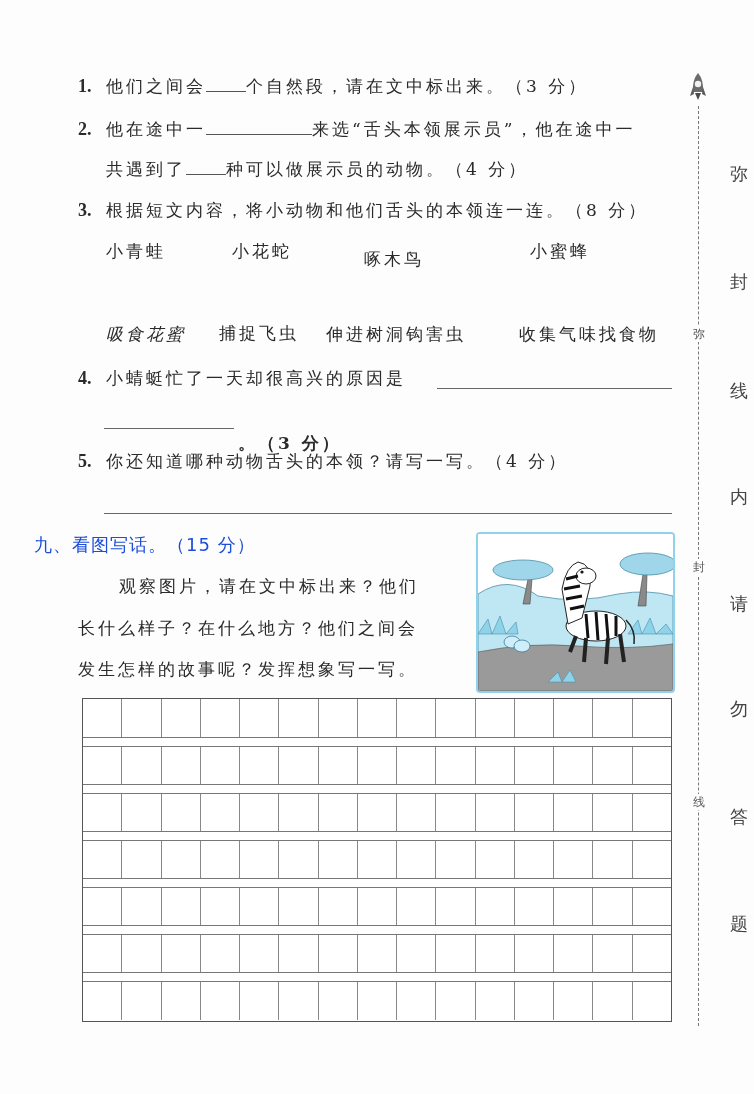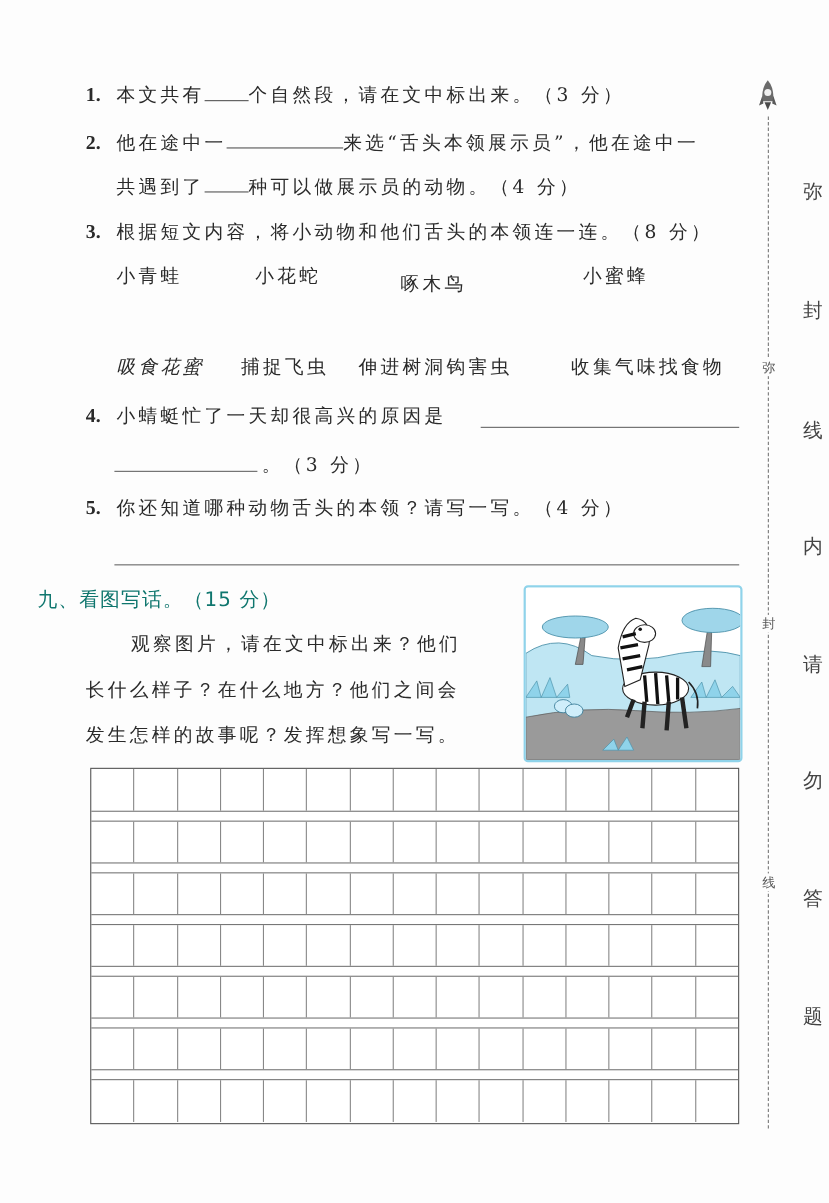--- a/index.html
+++ b/index.html
@@ -27,21 +27,21 @@
       width: 28px;
     }
     .blank {
       display: inline-block;
       border-bottom: 1px solid #555;
       height: 18px;
       vertical-align: baseline;
     }
     .rule { border-bottom: 1px solid #666; height: 0; }
     .section-title {
-      color: #0f766e;
+      color: #1d4ed8;
       font-family: "DejaVu Sans", sans-serif;
       font-size: 18px;
       letter-spacing: 1px;
       white-space: nowrap;
     }
     .side-big {
       font-family: "DejaVu Sans", sans-serif;
       font-size: 18px;
       color: #444;
       left: 728px;
@@ -89,21 +89,21 @@
       flex: 1;
       border-right: 1px solid #888;
       box-sizing: border-box;
     }
     .cell:last-child { border-right: none; }
   </style>
 </head>
 <body>
 
 <div class="abs line" style="left:78px; top:73px;">
-  <span class="qnum">1.</span><span>本文共有</span><span class="blank" style="width:40px;"></span><span>个自然段，请在文中标出来。（3 分）</span>
+  <span class="qnum">1.</span><span>他们之间会</span><span class="blank" style="width:40px;"></span><span>个自然段，请在文中标出来。（3 分）</span>
 </div>
 
 <div class="abs line" style="left:78px; top:116px;">
   <span class="qnum">2.</span><span>他在途中一</span><span class="blank" style="width:106px;"></span><span>来选“舌头本领展示员”，他在途中一</span>
 </div>
 <div class="abs line" style="left:106px; top:156px;">
   <span>共遇到了</span><span class="blank" style="width:40px;"></span><span>种可以做展示员的动物。（4 分）</span>
 </div>
 
 <div class="abs line" style="left:78px; top:199px;">
@@ -117,21 +117,21 @@
 <div class="abs line" style="left:106px; top:323px;font-style:italic;">吸食花蜜</div>
 <div class="abs line" style="left:219px; top:323px;font-family:Liberation Serif, serif;">捕捉飞虫</div>
 <div class="abs line" style="left:326px; top:323px;">伸进树洞钩害虫</div>
 <div class="abs line" style="left:519px; top:323px;">收集气味找食物</div>
 
 <div class="abs line" style="left:78px; top:367px;">
   <span class="qnum">4.</span><span>小蜻蜓忙了一天却很高兴的原因是</span>
 </div>
 <div class="abs rule" style="left:437px; top:388px; width:235px;"></div>
 <div class="abs rule" style="left:104px; top:428px; width:130px;"></div>
-<div class="abs line" style="left:238px; top:412px;">。（3 分）</div>
+<div class="abs line" style="left:238px; top:432px;font-weight:bold;">。（3 分）</div>
 
 <div class="abs line" style="left:78px; top:450px;">
   <span class="qnum">5.</span><span>你还知道哪种动物舌头的本领？请写一写。（4 分）</span>
 </div>
 <div class="abs rule" style="left:104px; top:513px; width:568px;"></div>
 
 <div class="abs section-title" style="left:34px; top:533px;">九、看图写话。（15 分）</div>
 <div class="abs line" style="left:119px; top:575px;">观察图片，请在文中标出来？他们</div>
 <div class="abs line" style="left:78px; top:617px;">长什么样子？在什么地方？他们之间会</div>
 <div class="abs line" style="left:78px; top:658px;text-align:center;">发生怎样的故事呢？发挥想象写一写。</div>

